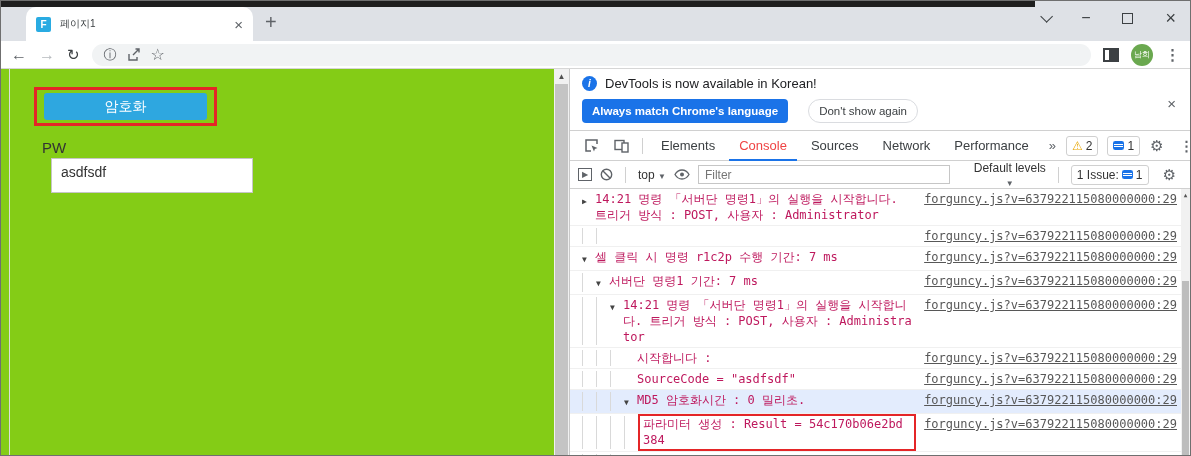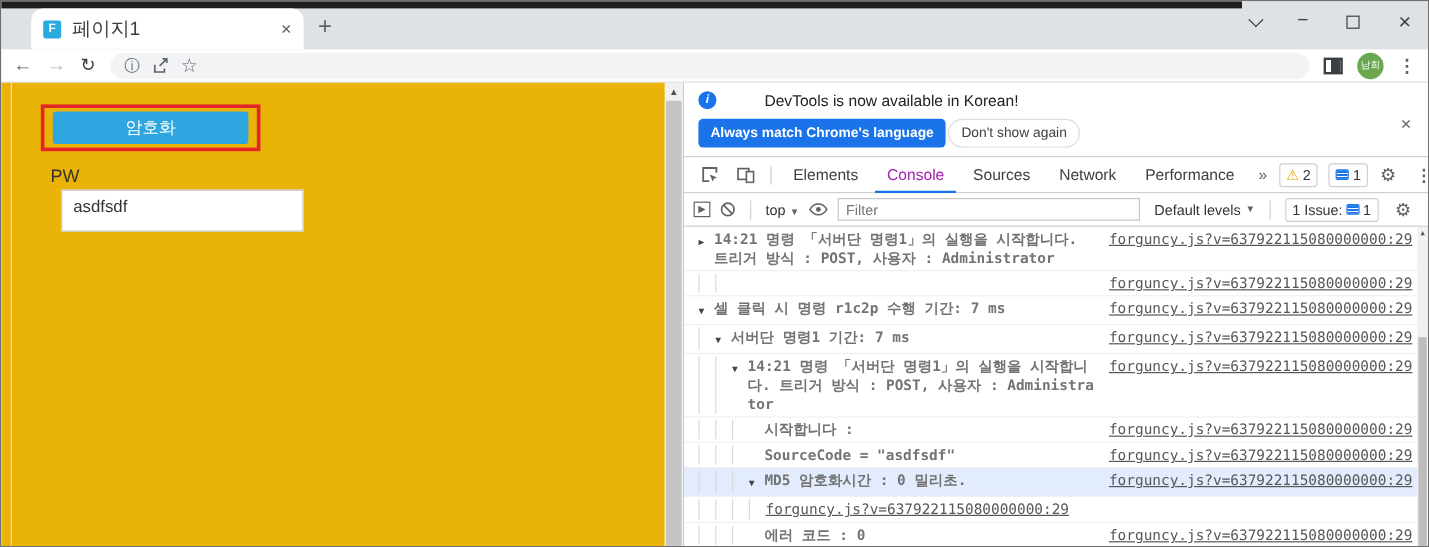--- a/index.html
+++ b/index.html
@@ -4,21 +4,21 @@
 <style>
   * { margin:0; padding:0; box-sizing:border-box; }
   html,body { width:1191px; height:456px; background:#fff; font-family:"Liberation Sans", sans-serif; }
   #window { position:relative; width:1191px; height:456px; border:1px solid #6f6f6f; background:#dee1e6; overflow:hidden; }
 
   
   .titlebar { position:relative; height:40px; background:#dee1e6; }
   .titlebar .topstrip { position:absolute; left:0; top:0; width:1034px; height:6px; background:#1e1e1e; }
   .tab { position:absolute; left:25px; top:6px; width:227px; height:34px; background:#fff; border-radius:10px 10px 0 0; display:flex; align-items:center; padding:0 10px; }
   .favicon { width:15px; height:15px; background:#29ABE2; border-radius:2px; color:#fff; font-size:10px; font-weight:bold; display:flex; align-items:center; justify-content:center; flex:none; }
-  .tab-title { flex:1; margin-left:9px; font-size:16px; color:#3c4043; white-space:nowrap; overflow:hidden; }
+  .tab-title { flex:1; margin-left:9px; font-size:10px; color:#3c4043; white-space:nowrap; overflow:hidden; }
   .tab-close { color:#5f6368; font-size:15px; line-height:15px; cursor:default; }
   .newtab { position:absolute; left:264px; top:10px; font-size:20px; color:#5f6368; }
   .win-controls { position:absolute; right:14px; top:2px; display:flex; align-items:center; gap:32px; height:30px; }
   .win-controls .chev { width:9px; height:9px; border-right:1.6px solid #3c4043; border-bottom:1.6px solid #3c4043; transform:rotate(45deg) translateY(-3px); }
   .win-controls .min { font-size:16px; color:#3c4043; }
   .win-controls .max { width:11px; height:11px; border:1.4px solid #3c4043; }
   .win-controls .cls { font-size:18px; color:#3c4043; }
 
   
   .navbar { height:28px; background:#fff; display:flex; align-items:center; padding:0 10px; gap:12px; border-bottom:1px solid #d6d6d6; }
@@ -30,77 +30,77 @@
   .ob-ic { flex:none; display:flex; align-items:center; }
   .star { color:#5f6368; font-size:16px; }
   .sidepanel { width:16px; height:14px; border:2px solid #3c4043; background:linear-gradient(to right,#fff 0 4px,#3c4043 4px); }
   .avatar { width:22px; height:22px; border-radius:50%; background:#6aa84f; color:#fff; font-size:8px; display:flex; align-items:center; justify-content:center; }
   .kebab { color:#5f6368; font-size:15px; font-weight:bold; }
 
   
   .bodyrow { display:flex; height:386px; background:#fff; }
 
   
-  .page { position:relative; width:553px; background:#eab308; }
+  .page { position:relative; width:553px; background:#84cc16; }
   .gridline { position:absolute; left:8px; top:0; bottom:0; width:1px; background:#dcdcdc; }
   .red-outline { position:absolute; left:33px; top:18px; width:183px; height:39px; border:3px solid #e42527; display:flex; align-items:center; justify-content:center; }
   .encrypt-btn { width:163px; height:27px; background:#2EA7E0; border:none; border-radius:3px; color:#fff; font-size:14px; font-family:"Liberation Sans",sans-serif; }
   .pw-label { position:absolute; left:41px; top:70px; font-size:15px; color:#333; }
   .pw-input { position:absolute; left:50px; top:89px; width:202px; height:35px; border:1px solid #c6c6c6; font-size:14px; padding:0 0 8px 9px; color:#333; font-family:"Liberation Sans",sans-serif; }
 
   
   .v-scroll { width:15px; background:#f1f1f1; position:relative; flex:none; }
   .v-scroll .arrow { height:14px; display:flex; align-items:center; justify-content:center; color:#505050; font-size:8px; }
   .v-scroll .thumb { position:absolute; left:1px; right:1px; background:#c4c4c4; }
   .page-thumb { top:15px; bottom:0; }
 
   
   .devtools { flex:1; border-left:1px solid #c9c9c9; display:flex; flex-direction:column; background:#fff; min-width:0; }
 
   .dt-note { position:relative; height:62px; border-bottom:1px solid #d0d0d0; padding:7px 10px 0 12px; }
   .note-line { display:flex; align-items:center; gap:8px; }
   .note-i { width:15px; height:15px; border-radius:50%; background:#1a73e8; color:#fff; font-size:10px; font-weight:bold; font-style:italic; display:flex; align-items:center; justify-content:center; }
-  .note-text { font-size:13px; color:#202124;margin-left:32px; }
-  .note-btns { display:flex; gap:2px; margin-top:8px; }
+  .note-text { font-size:13px; color:#202124; }
+  .note-btns { display:flex; gap:20px; margin-top:8px; }
   .btn-blue { background:#1a73e8; color:#fff; border:none; border-radius:4px; font-size:11.5px; font-weight:bold; padding:5px 10px; font-family:"Liberation Sans",sans-serif; }
   .btn-plain { background:#fff; color:#3c4043; border:1px solid #dadce0; border-radius:12px; font-size:11.5px; padding:5px 10px; font-family:"Liberation Sans",sans-serif; }
   .note-close { position:absolute; right:14px; top:26px; color:#5f6368; font-size:15px; }
 
   .dt-tabbar { height:30px; display:flex; align-items:center; padding:0 8px; border-bottom:1px solid #d0d0d0; gap:4px; }
   .ticon { display:flex; align-items:center; justify-content:center; width:26px; flex:none; }
   .vsep { width:1px; height:16px; background:#d0d0d0; margin:0 4px; flex:none; }
   .dt-tab { padding:0 10px; font-size:13px; color:#3c4043; height:30px; display:flex; align-items:center; flex:none; }
-  .dt-tab.active { color:#a21caf; box-shadow:inset 0 -2px 0 #1a73e8; }
+  .dt-tab.active { color:#ef4444; box-shadow:inset 0 -2px 0 #1a73e8; }
   .more-tabs { color:#5f6368; font-size:13px; padding:0 6px; }
   .chip { display:flex; align-items:center; gap:3px; border:1px solid #d0d0d0; border-radius:3px; padding:2px 5px; font-size:12px; color:#333; flex:none; }
   .warn-ic { color:#e8a600; font-size:12px; }
   .bubble { width:11px; height:9px; border-radius:1.5px; background:linear-gradient(#1a73e8 0 2px,#fff 2px 3px,#1a73e8 3px 4.5px,#fff 4.5px 5.5px,#1a73e8 5.5px 100%); border:1px solid #1a73e8; }
   .gear { color:#5f6368; font-size:15px; padding:0 6px; }
   .dt-kebab { color:#5f6368; font-size:14px; font-weight:bold; padding:0 6px; }
   .dt-close { color:#5f6368; font-size:16px; padding:0 6px; }
-  .push { margin-left:auto; }
+  .push { margin-left:auto;flex-direction:column; }
 
   .dt-toolbar { height:28px; display:flex; align-items:center; padding:0 8px; border-bottom:1px solid #d0d0d0; gap:8px; }
   .playbox { width:14px; height:13px; border:1.4px solid #5f6368; display:flex; align-items:center; justify-content:center; font-size:8px; color:#5f6368; }
   .ctx { font-size:12px; color:#333; }
   .dd-arrow { font-size:8px; color:#5f6368; }
   .filter-input { width:252px; height:19px; border:1px solid #c6c6c6; font-size:12px; padding:0 6px; font-family:"Liberation Sans",sans-serif; }
   .levels { font-size:12px; color:#333; display:flex; gap:4px; align-items:center; }
 
   
   .dt-log { position:relative; flex:1; overflow:hidden; font-family:"DejaVu Sans Mono","Liberation Mono",monospace; font-size:12px; }
   .log-scroll { position:absolute; right:0; top:0; bottom:0; width:9px; background:#f1f1f1; }
   .log-scroll .arrow { height:11px; display:flex; align-items:center; justify-content:center; color:#555; font-size:6px; }
   .log-thumb { position:absolute; left:1px; right:1px; top:92px; bottom:0; background:#bdbdbd; }
   .rows { margin-right:9px; }
   .crow { display:flex; align-items:flex-start; padding:2px 4px 2px 12px; border-bottom:1px solid #f0f0f0; line-height:16px; }
   .crow.hl { background:#e3ecfd; }
   .guide { width:14px; align-self:stretch; border-left:1px solid #d9d9d9; flex:none; }
   .tri { width:13px; flex:none; font-size:8px; color:#444; padding-top:3px; }
-  .msg { flex:1; color:#737373; font-weight:bold; padding-right:8px; word-break:break-all; }
+  .msg { flex:1; color:#be185d; font-weight:normal; padding-right:8px; word-break:break-all; }
   .redbox { display:inline-block; border:2px solid #e42527; padding:0 6px 1px 3px; margin:-2px 0; }
   .lnk { flex:none; color:#575757; text-decoration:underline; white-space:nowrap; font-weight:normal; }
 </style>
 </head>
 <body>
 
 <div id="window">
 
   <div class="titlebar">
     <div class="topstrip"></div>
@@ -292,20 +292,21 @@
             <span class="tri">▼</span>
             <span class="msg">MD5 암호화시간 : 0 밀리초.</span>
             <a class="lnk">forguncy.js?v=637922115080000000:29</a>
           </div>
 
           <div class="crow" style="min-height:22px;">
             <span class="guide"></span>
               <span class="guide"></span>
               <span class="guide"></span>
               <span class="guide"></span>
+            <span class="msg"><span class="redbox">파라미터 생성 : Result = 54c170b06e2bd384</span></span>
             <a class="lnk">forguncy.js?v=637922115080000000:29</a>
           </div>
 
           <div class="crow" style="min-height:20px;">
             <span class="guide"></span>
               <span class="guide"></span>
               <span class="guide"></span>
             <span class="tri"></span>
             <span class="msg">에러 코드 : 0</span>
             <a class="lnk">forguncy.js?v=637922115080000000:29</a>

